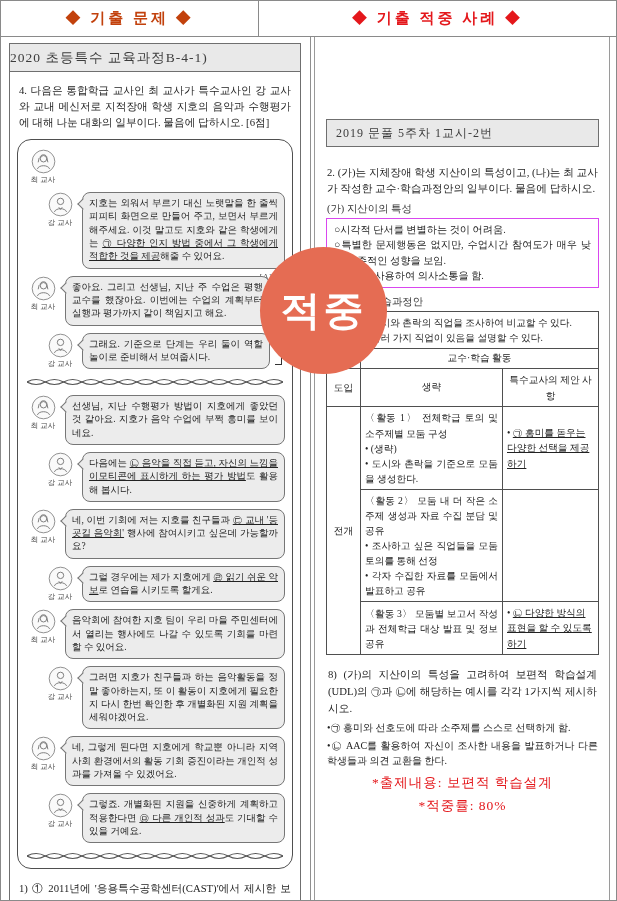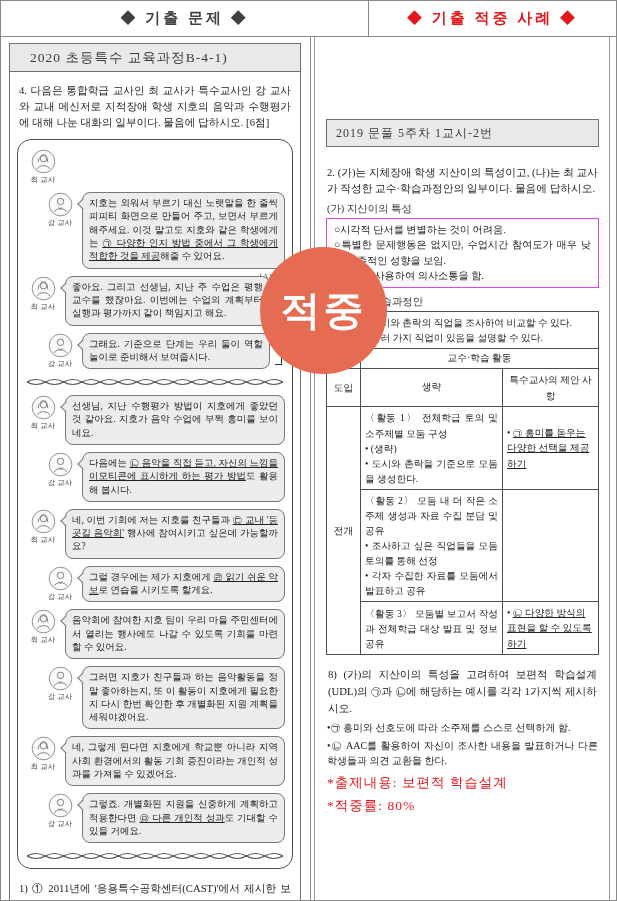--- a/index.html
+++ b/index.html
@@ -4,32 +4,32 @@
 <style>
   * { margin:0; padding:0; box-sizing:border-box; }
   html,body { background:#fff; }
   .page { position:relative; width:617px; height:901px; margin:0 auto; background:#fff;
           border:1px solid #8a8a8a; font-family:"Liberation Serif", serif; color:#222; overflow:hidden; }
 
   
   .header { display:flex; height:36px; border-bottom:1px solid #8a8a8a; }
   .header-cell { display:flex; align-items:center; justify-content:center;
                  font-weight:bold; font-size:15px; letter-spacing:3px; }
-  .header-cell.hl { width:368px; border-right:1px solid #8a8a8a; color:#404040; }
+  .header-cell.hl { width:258px; border-right:1px solid #8a8a8a; color:#c2410c; }
   .header-cell.hr { flex:1; color:#e4171b; }
 
   
   .columns { display:flex; height:863px; }
   .col-left  { width:310px; border-right:1px solid #8f8f8f; padding:6px 9px 6px 8px; }
   .col-right { flex:1; border-left:1px solid #9a9a9a; border-right:1px solid #9a9a9a;
                margin-left:3px; margin-right:6px; padding:6px 10px 6px 11px; }
 
   
   .exam-box { border:1px solid #6f6f6f; min-height:849px; background:#fff; }
-  .box-title { background:#e9e9e9; border-bottom:1px solid #6f6f6f; padding:5px 20px 4px;
+  .box-title { background:#e9e9e9; border-bottom:1px solid #6f6f6f; padding:5px 0 4px;
                font-size:13.5px; color:#3c3c3c; letter-spacing:1px; }
   .box-body { padding:8px 7px 6px; }
   .q-text { font-size:10.7px; line-height:1.5; text-align:justify; margin:2px 2px 9px; }
 
   
   .dialogue { border:1.5px solid #4f4f4f; border-radius:14px; padding:9px 7px 6px;
               display:flex; flex-direction:column; gap:7px; }
   .row { display:flex; align-items:flex-start; gap:4px; }
   .row.kang { padding-left:17px; }
   .avatar-wrap { width:36px; flex:none; text-align:center; }
@@ -62,21 +62,21 @@
   .plain-box { border:1px solid #d946ef; padding:3px 7px 4px; font-size:10.2px; line-height:1.5;
                white-space:pre-line; margin:1px 0 7px; text-align:justify; }
   table.lesson { border-collapse:collapse; width:100%; font-size:9.7px; margin:2px 0 11px; }
   table.lesson th, table.lesson td { border:1px solid #4f4f4f; padding:3px 4px; font-weight:normal;
                vertical-align:middle; color:#222; }
   th.stage { width:34px; text-align:center; white-space:pre-line; line-height:1.35; }
   td.c { text-align:center; }
   td.acts { white-space:pre-line; line-height:1.55; text-align:justify; }
   td.sugg { width:96px; line-height:1.6; vertical-align:middle; }
   .answers p { font-size:10px; line-height:1.55; margin:2px 1px; text-align:justify; }
-  .red-note { color:#e4171b; font-size:13.5px; margin:5px 1px 2px; letter-spacing:1px; }
+  .red-note { color:#e4171b; font-size:13.5px; margin:5px 1px 2px; letter-spacing:1px;text-align:center; }
   .red-note:first-of-type { margin-top:16px; }
 
   
   .stamp { position:absolute; left:259px; top:246px; width:127px; height:127px; border-radius:50%;
            background:#e56c53; display:flex; align-items:center; justify-content:center; z-index:30; }
   .stamp span { color:#fff; font-size:40px; font-weight:bold; letter-spacing:3px;
                 font-family:"Liberation Sans", sans-serif; }
 </style>
 </head>
 <body>

